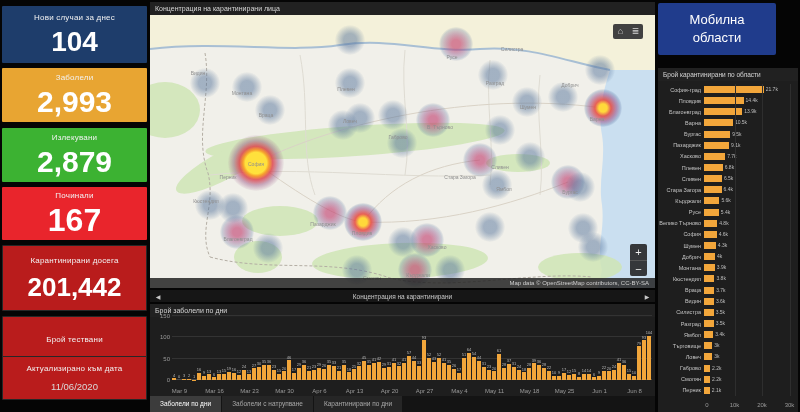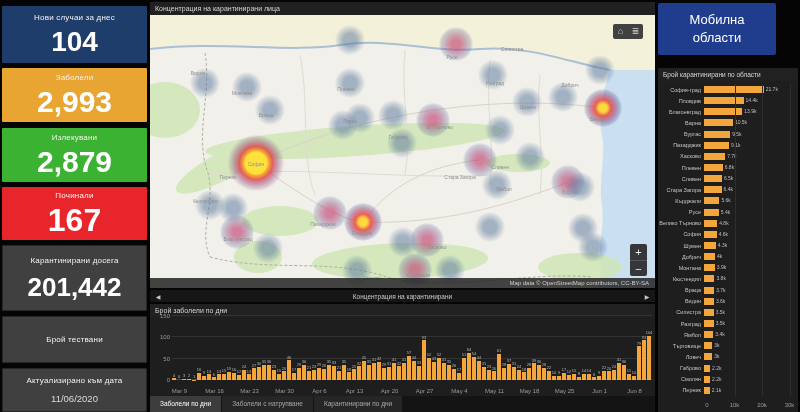--- a/index.html
+++ b/index.html
@@ -12,27 +12,27 @@
   .card .c-value { font-weight:bold; line-height:1; }
   #card-new   { top:6px;  height:57px; background:#1e3d6b; }
   #card-new .c-value { font-size:28px; }
   #card-new .c-delta { font-size:9.5px; }
   #card-inf   { top:68px; height:54px; background:#e8a532; }
   #card-inf .c-value { font-size:30px; }
   #card-rec   { top:128px; height:54px; background:#3cb232; }
   #card-rec .c-value { font-size:30px; }
   #card-dec   { top:187px; height:53px; background:#e9252c; }
   #card-dec .c-value { font-size:32px; }
-  .dark-card  { background:#404040; border:1px solid #272727; }
+  .dark-card  { background:#b91c1c; border:1px solid #272727; }
   #card-qua   { top:245px; height:66px; }
   #card-qua .c-value { font-size:26px; }
   #card-qua .c-active { font-size:13px; color:#e0e0e0; }
   #card-tst   { top:316px; height:47px; }
   #card-tst .c-value { font-size:26px; }
-  #card-upd   { top:368px; height:44px; }
+  #card-upd   { top:356px; height:44px; }
   #card-upd .c-date { font-size:9.5px; color:#dadada; }
 
   
   #map-panel { position:absolute; left:150px; top:2px; width:505px; height:286px; background:#1b1b1b; }
   .panel-header { height:13px; line-height:13px; padding-left:5px; font-size:7px; color:#d6d6d6; background:#212121; white-space:nowrap; overflow:hidden; }
   #map-area { position:relative; width:505px; height:273px; overflow:hidden; background:#f1f0ea; }
   #map-area svg { position:absolute; left:0; top:0; }
   .hp { position:absolute; border-radius:50%; pointer-events:none; }
   .hp-low { width:30px; height:30px;
     background:radial-gradient(circle, rgba(85,115,155,.5) 0 30%, rgba(85,115,155,.22) 55%, rgba(85,115,155,0) 72%); }

